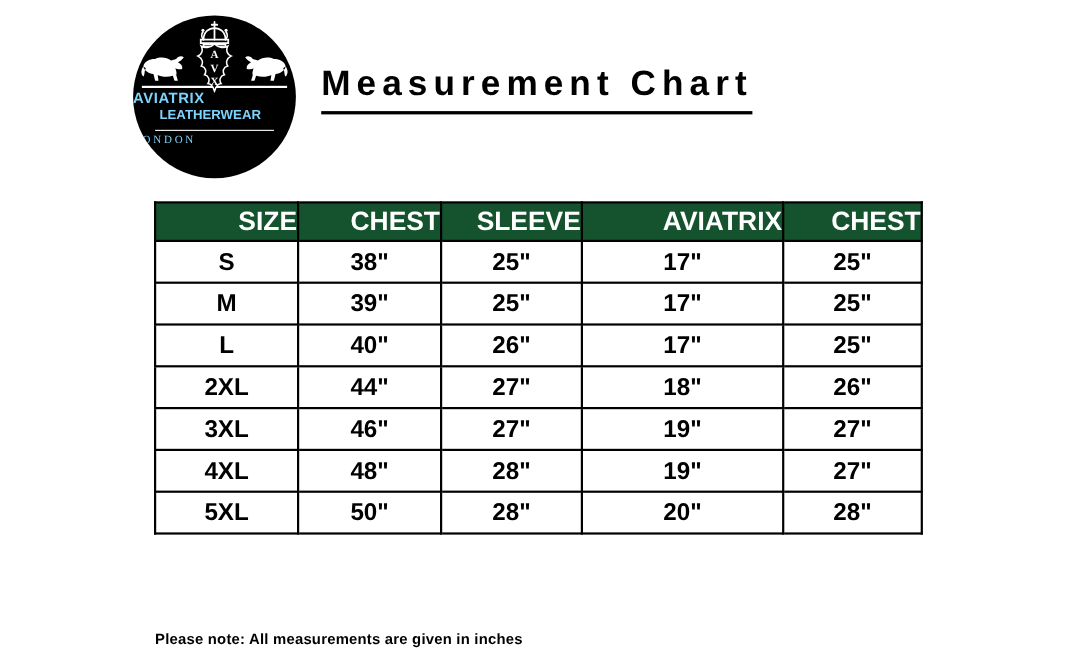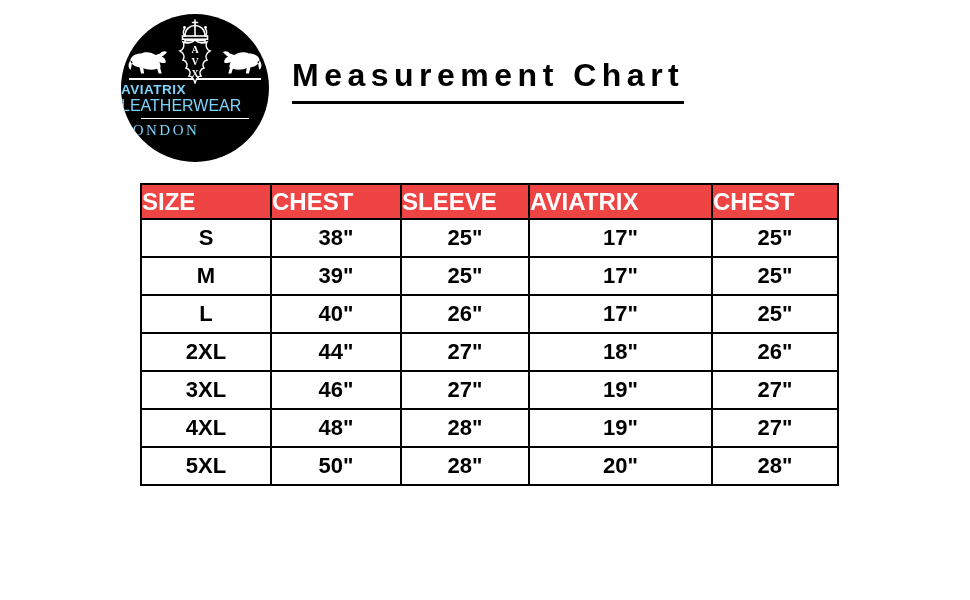--- a/index.html
+++ b/index.html
@@ -16,38 +16,38 @@
   .logo * { position:absolute; }
   .crown   { left:50%; top:5px;  transform:translateX(-50%); width:34px; height:26px; z-index:2; }
   .shield  { left:50%; top:24px; transform:translateX(-50%); width:36px; height:46px; z-index:2; }
   .bull    { top:36px; width:46px; height:27px; z-index:2; }
   .bull-left  { left:7px; }
   .bull-right { right:7px; transform:scaleX(-1); }
   .rule-top    { top:64px;  left:8px;  right:8px;  height:2px; background:#fff; z-index:1; }
   .rule-bottom { top:104px; left:20px; right:20px; height:1px; background:#fff; z-index:1; }
   .brand1, .brand2, .city { left:0; width:100%; text-align:left; color:#7dd3fc; white-space:nowrap; z-index:3; }
   .brand1 { top:68px; font-size:13.5px; font-weight:bold; letter-spacing:0.5px; }
-  .brand2 { top:83px; font-size:16px;   font-weight:normal; letter-spacing:0px; }
-  .city   { top:108px; font-family:"Liberation Serif", serif; font-size:15px; letter-spacing:2.5px; }
+  .brand2 { top:83px; font-size:12px;   font-weight:bold; letter-spacing:0px;margin-left:24px; }
+  .city   { top:108px; font-family:"Liberation Serif", serif; font-size:10px; letter-spacing:2.5px; }
 
   
   .title {
     position:absolute; left:292px; top:51px;
     font-size:32px; font-weight:bold; letter-spacing:5.5px; line-height:48px;
     border-bottom:3px solid #000; padding-bottom:2px; white-space:nowrap;
   }
 
   
   table.size-table {
     position:absolute; left:140px; top:183px; width:697px;
     border-collapse:collapse; table-layout:fixed;
   }
   .size-table th {
-    background:#ef4444; color:#fff; border:2px solid #000;
-    font-size:24px; font-weight:bold; height:33px; padding:0; text-align:left;
+    background:#14532d; color:#fff; border:2px solid #000;
+    font-size:24px; font-weight:bold; height:33px; padding:0; text-align:right;
   }
   .size-table td {
     border:2px solid #000; background:#fff; color:#000;
     font-size:22px; font-weight:bold; height:36px; padding:0;
     text-align:center; vertical-align:middle;
   }
 
   
   .note {
     position:absolute; left:141px; top:573px;
@@ -161,14 +161,15 @@
       <tr>
         <td>5XL</td>
         <td>50"</td>
         <td>28"</td>
         <td>20"</td>
         <td>28"</td>
       </tr>
     </tbody>
   </table>
 
+  <div class="note">Please note: All measurements are given in inches</div>
 
 </div>
 
 </body></html>

